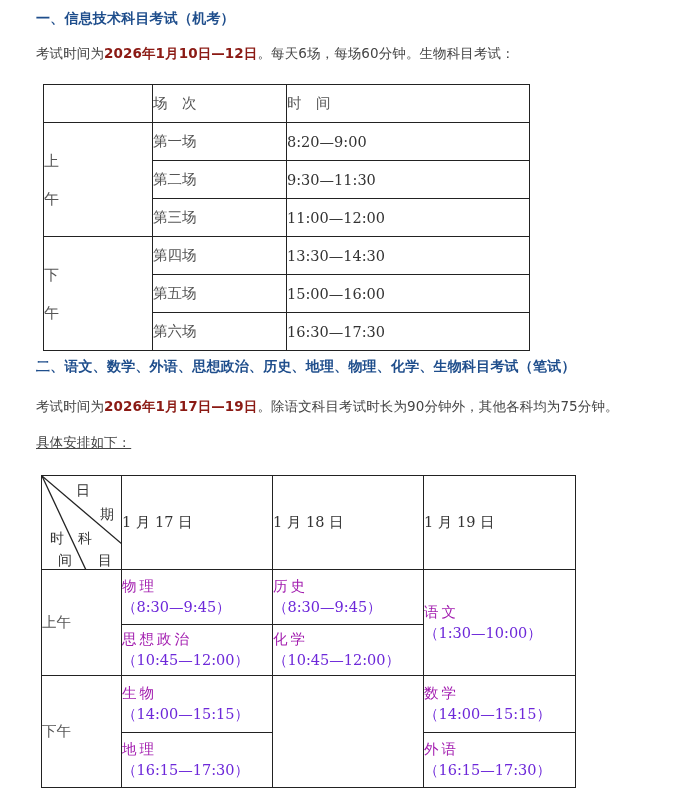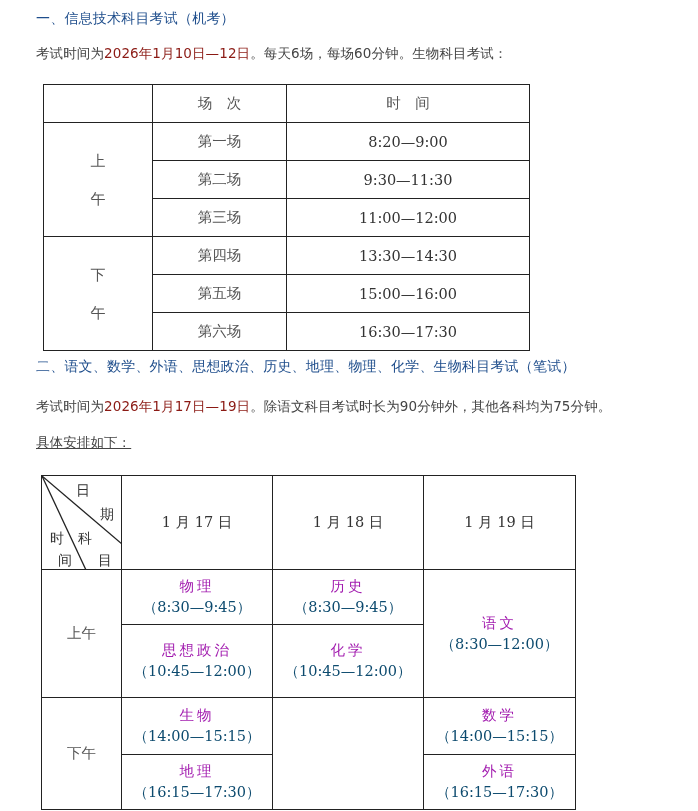--- a/index.html
+++ b/index.html
@@ -1,51 +1,51 @@
 <!DOCTYPE html>
 <html><head>
 <meta charset="utf-8">
 <style>
   * { box-sizing: border-box; margin: 0; padding: 0; }
   html, body { width: 698px; height: 811px; background: #ffffff; overflow: hidden; }
   body { position: relative; font-family: "DejaVu Sans", "Liberation Sans", sans-serif; color: #333333; }
 
   .h2 {
     position: absolute; left: 36px;
-    font-size: 14px; font-weight: normal; color: #1f4e8c; letter-spacing: 0.2px;
+    font-size: 14px; font-weight: bold; color: #1f4e8c; letter-spacing: 0.2px;
     white-space: nowrap;
   }
   .para {
     position: absolute; left: 36px;
     font-size: 13.5px; color: #444444; white-space: nowrap; letter-spacing: 0.1px;
   }
-  .para .hl { color: #8b1a14; font-weight: normal; }
+  .para .hl { color: #8b1a14; font-weight: bold; }
 
   table { position: absolute; border-collapse: collapse; table-layout: fixed; background: #fff; }
   td {
-    border: 1.5px solid #222222; text-align: center; vertical-align: middle;
+    border: 1.5px solid #222222; text-align: left; vertical-align: middle;
     font-family: "DejaVu Serif", "Liberation Serif", serif;
     color: #333333; font-size: 14.5px; margin-left: 31px;
   }
   .cjk-light { color: #555555; }
 
   
   #t1 { left: 43px; top: 84px; width: 486px; }
   #t1 td { height: 38px; }
   #t1 .hdr td { height: 38px; }
   .period-vert { line-height: 38px; font-size: 15px; color: #555; }
 
   
   #t2 { left: 41px; top: 475px; width: 534px; }
   #t2 td { font-size: 14.5px; line-height: 21px; }
   .diag-cell { position: relative; padding: 0; }
   .diag-cell svg { position: absolute; left: 0; top: 0; }
   .diag-lbl { position: absolute; font-size: 14px; color: #333; font-family: "DejaVu Serif", serif; }
   .subj { color: #a21caf; letter-spacing: 3px; }
-  .time { color: #0c4a6e; }
+  .time { color: #6d28d9; }
 </style>
 </head>
 <body>
 
 <div class="h2" style="top:10px;">一、信息技术科目考试（机考）</div>
 <div class="para" style="top:45px;">
   <span>考试时间为</span><span class="hl">2026年1月10日—12日</span><span>。每天6场，每场60分钟。生物科目考试：</span>
 </div>
 
 <table id="t1">
@@ -131,24 +131,24 @@
     <td>
       <div class="subj">物理</div>
       <div class="time">（8:30—9:45）</div>
     </td>
     <td>
       <div class="subj">历史</div>
       <div class="time">（8:30—9:45）</div>
     </td>
     <td rowspan="2">
       <div class="subj">语文</div>
-      <div class="time">（8:30—12:00）</div>
+      <div class="time">（1:30—10:00）</div>
     </td>
   </tr>
-  <tr style="height:73px;">
+  <tr style="height:51px;">
     <td>
       <div class="subj">思想政治</div>
       <div class="time">（10:45—12:00）</div>
     </td>
     <td>
       <div class="subj">化学</div>
       <div class="time">（10:45—12:00）</div>
     </td>
   </tr>
   <tr style="height:57px;">

